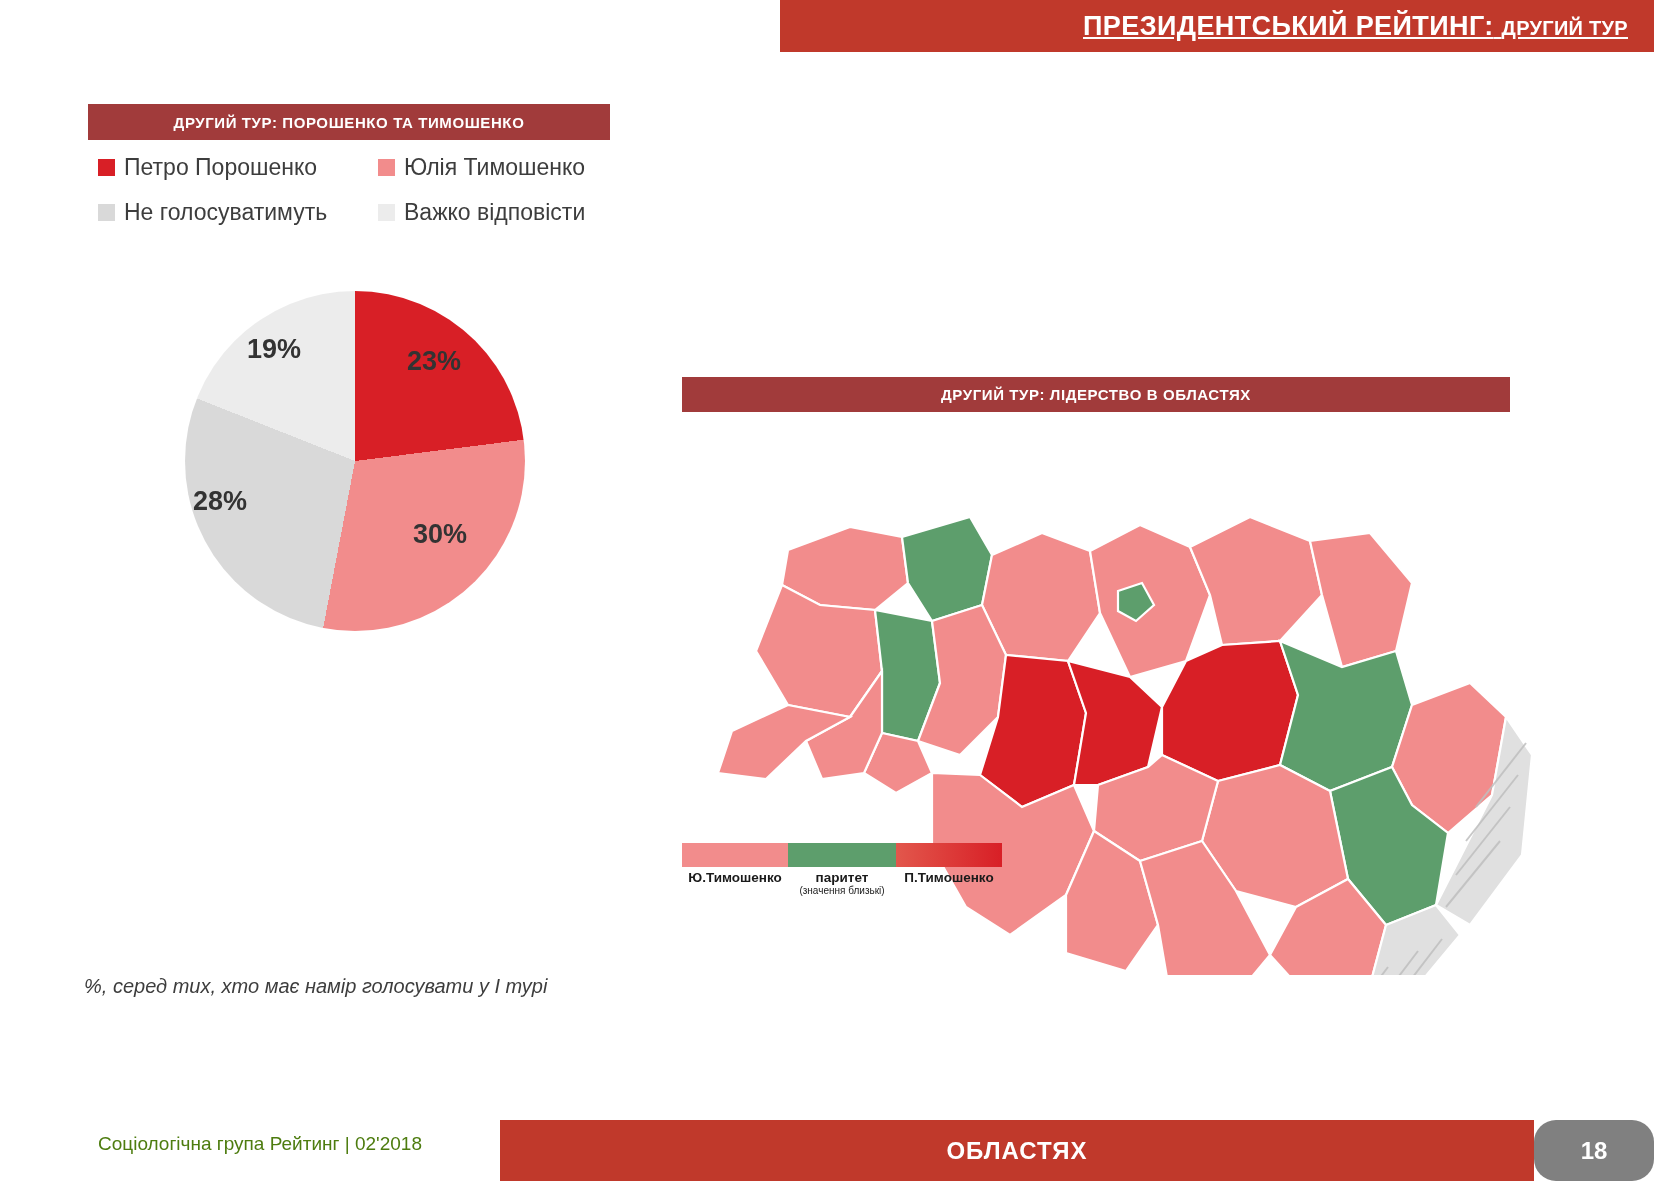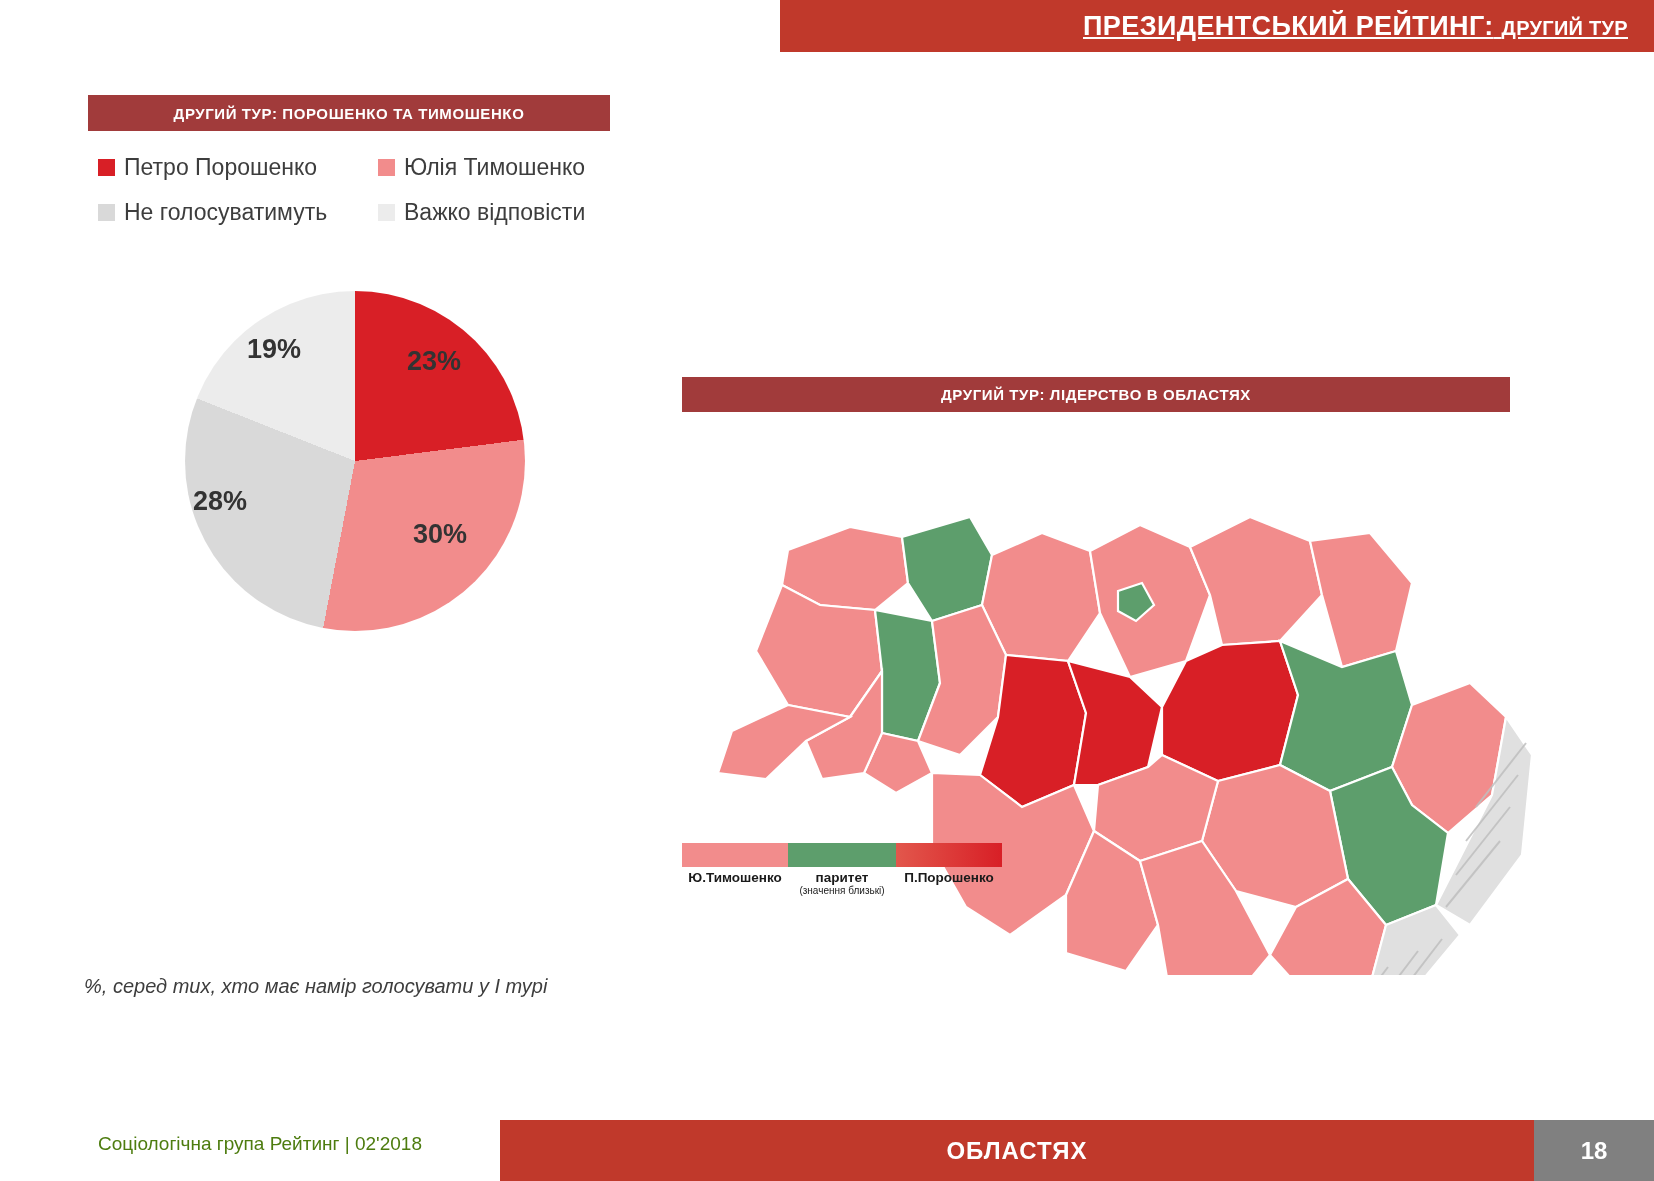--- a/index.html
+++ b/index.html
@@ -38,21 +38,21 @@
     text-decoration: underline;
   }
   .header-title .sub {
     font-size: 20px;
     letter-spacing: 0.3px;
   }
 
   
   .left-title-bar {
     position: absolute;
-    top: 95px;
+    top: 104px;
     left: 88px;
     width: 522px;
     height: 36px;
     background: #a13b3b;
     display: flex;
     align-items: center;
     justify-content: center;
   }
   .left-title-bar span {
     color: #fff;
@@ -214,20 +214,21 @@
   .footer-page {
     position: absolute;
     left: 1534px;
     top: 1120px;
     width: 120px;
     height: 61px;
     background: #808080;
     display: flex;
     align-items: center;
     justify-content: center;
+    border-radius: 22px;
   }
   .footer-page span {
     color: #fff;
     font-size: 24px;
     font-weight: bold;
   }
 </style>
 </head>
 <body>
 
@@ -355,21 +356,21 @@
     <div class="mlb-seg mlb-tym"></div>
     <div class="mlb-seg mlb-par"></div>
     <div class="mlb-seg mlb-por"></div>
   </div>
   <div class="map-legend-labels">
     <div class="mll mll-tym">Ю.Тимошенко</div>
     <div class="mll mll-par">
       <span>паритет</span>
       <span class="mll-sub">(значення близькі)</span>
     </div>
-    <div class="mll mll-por">П.Порошенко</div>
+    <div class="mll mll-por">П.Тимошенко</div>
   </div>
 </div>
 
 <div class="footer-left">Соціологічна група Рейтинг  |  02'2018</div>
 <div class="footer-bar">
   <span>ОБЛАСТЯХ</span>
 </div>
 <div class="footer-page">
   <span>18</span>
 </div>

